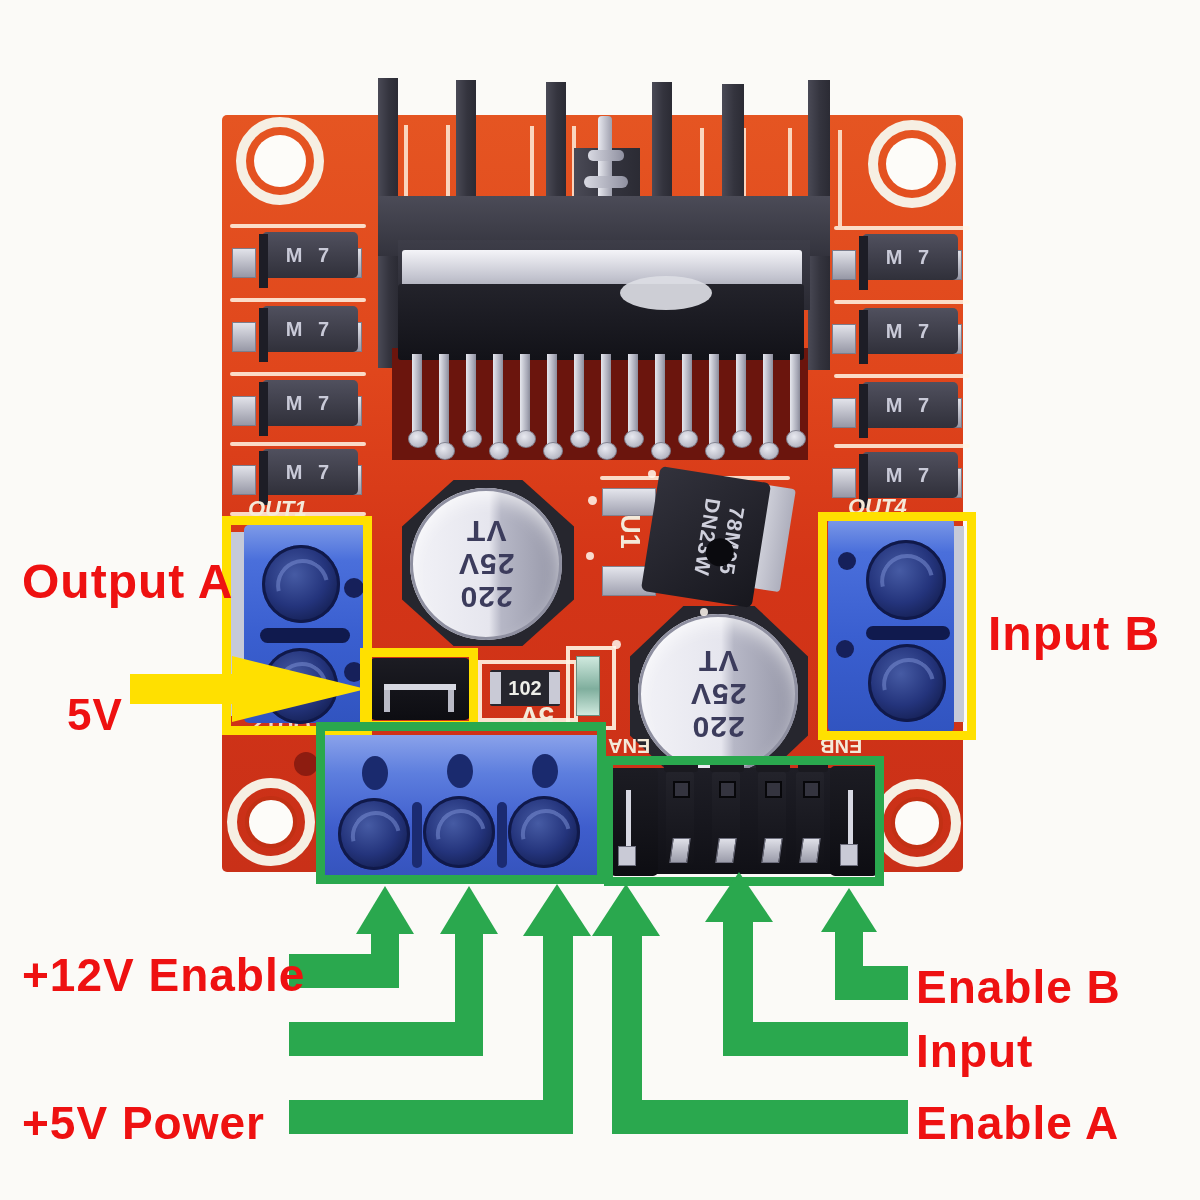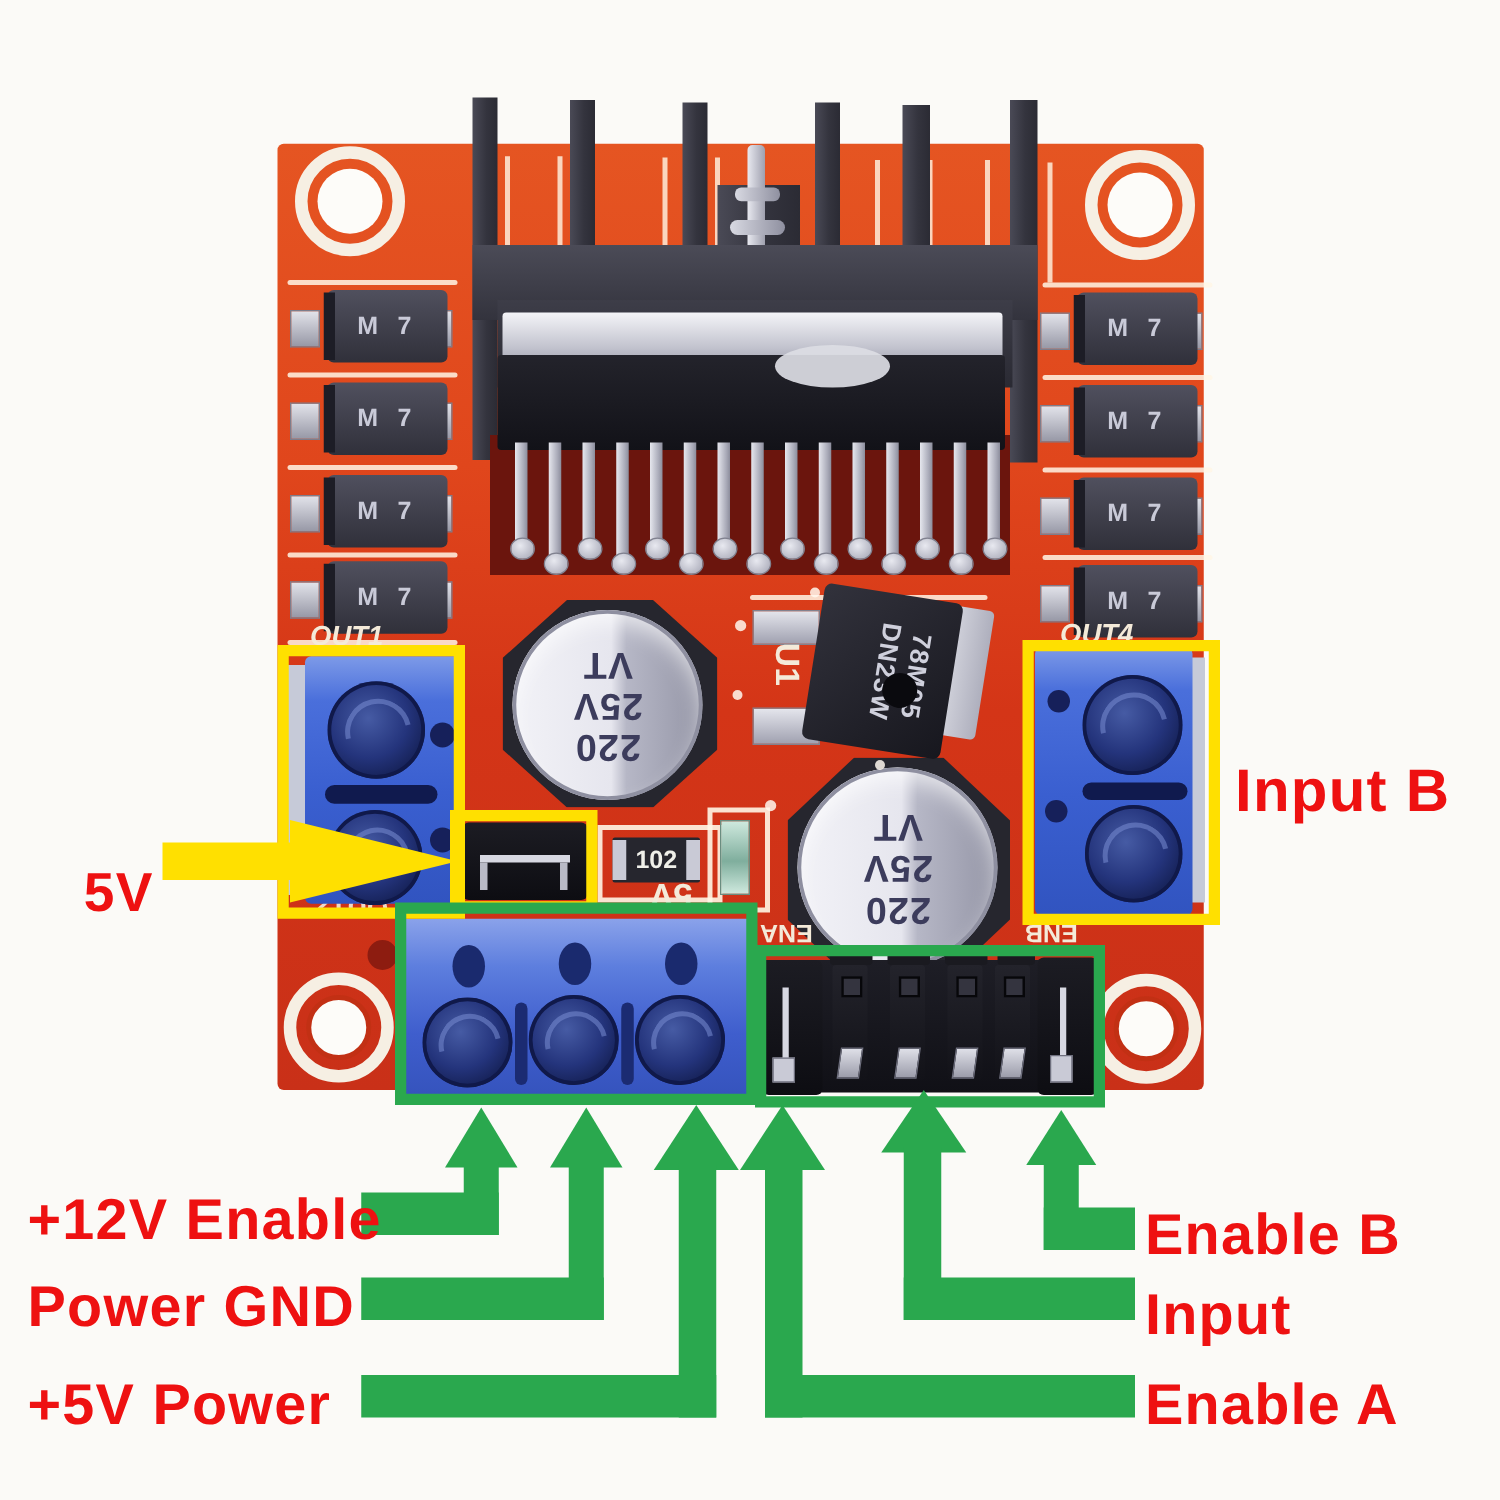--- a/index.html
+++ b/index.html
@@ -10,21 +10,21 @@
   .silk{position:absolute;color:#f4ead9;font-weight:700;white-space:nowrap;}
   .gfill{background:#2aa84e;}
   .ghead{width:0;height:0;}
   .gbox{position:absolute;border:9px solid #2aa84e;}
   .ybox{position:absolute;border:9px solid #ffe000;}
   .hole{position:absolute;border-radius:50%;}
   .hs{background:linear-gradient(90deg,#4a4a56,#34343e 55%,#2b2b34);}
   .diode{position:absolute;width:130px;height:62px;}
   .diode .lead{position:absolute;top:16px;width:24px;height:30px;background:linear-gradient(180deg,#e2e3ea,#9798a6);border:1px solid #7c7d8c;box-sizing:border-box;}
   .diode .leadL{left:0;} .diode .leadR{right:0;}
-  .diode .dbody{position:absolute;left:30px;top:0;width:96px;height:58px;border-radius:5px;
+  .diode .dbody{position:absolute;left:30px;top:0;width:96px;height:46px;border-radius:5px;
     background:linear-gradient(180deg,#50505e,#30303a);display:flex;align-items:center;justify-content:center;}
   .diode .band{position:absolute;left:27px;top:2px;width:9px;height:54px;background:#1d1d26;}
   .diode .m7{color:#c9cad8;font-size:20px;font-weight:700;letter-spacing:5px;}
   .silkline{position:absolute;height:4px;background:rgba(255,246,230,.85);border-radius:2px;}
   .vline{position:absolute;width:4px;background:rgba(255,246,230,.8);}
   .pin{position:absolute;width:10px;background:linear-gradient(90deg,#e6e7ee,#a9aab8 70%,#8c8d9c);}
   .blob{position:absolute;width:18px;height:16px;border-radius:50%;background:radial-gradient(circle at 40% 35%,#e8e9f0,#a2a3b2);border:1px solid #80818f;}
   .cap{position:absolute;border-radius:50%;
     background:linear-gradient(90deg,#f2f2f7 0%,#e6e6ee 52%,#b6b7c6 60%,#9495a6 100%);
     box-shadow:inset 0 0 0 3px #8e8fa0, inset 0 10px 18px rgba(255,255,255,.7);
@@ -341,24 +341,24 @@
   <div class="gfill abs" style="left:612px;top:1100px;width:296px;height:34px;"></div>
 
   <div class="ghead abs" style="left:705px;top:872px;border-left:34px solid transparent;border-right:34px solid transparent;border-bottom:50px solid #2aa84e;"></div>
   <div class="gfill abs" style="left:723px;top:918px;width:30px;height:138px;"></div>
   <div class="gfill abs" style="left:723px;top:1022px;width:185px;height:34px;"></div>
 
   <div class="ghead abs" style="left:821px;top:888px;border-left:28px solid transparent;border-right:28px solid transparent;border-bottom:44px solid #2aa84e;"></div>
   <div class="gfill abs" style="left:835px;top:928px;width:28px;height:72px;"></div>
   <div class="gfill abs" style="left:835px;top:966px;width:73px;height:34px;"></div>
 
+  <div class="red-lbl" style="left:22px;top:554px;font-size:48px;">Output A</div>
   <div class="red-lbl" style="left:10px;top:694px;width:170px;text-align:center;font-size:44px;line-height:42px;white-space:normal;">
     <div>5V</div>
   </div>
   <div class="red-lbl" style="left:988px;top:606px;font-size:48px;">Input B</div>
   <div class="red-lbl" style="left:22px;top:948px;">+12V Enable</div>
-  <div class="red-lbl" style="left:22px;top:1018px;">Power GND</div>
   <div class="red-lbl" style="left:22px;top:1096px;">+5V Power</div>
   <div class="red-lbl" style="left:916px;top:960px;">Enable B</div>
   <div class="red-lbl" style="left:916px;top:1024px;">Input</div>
   <div class="red-lbl" style="left:916px;top:1096px;">Enable A</div>
 
 </div>
 
 </body></html>

